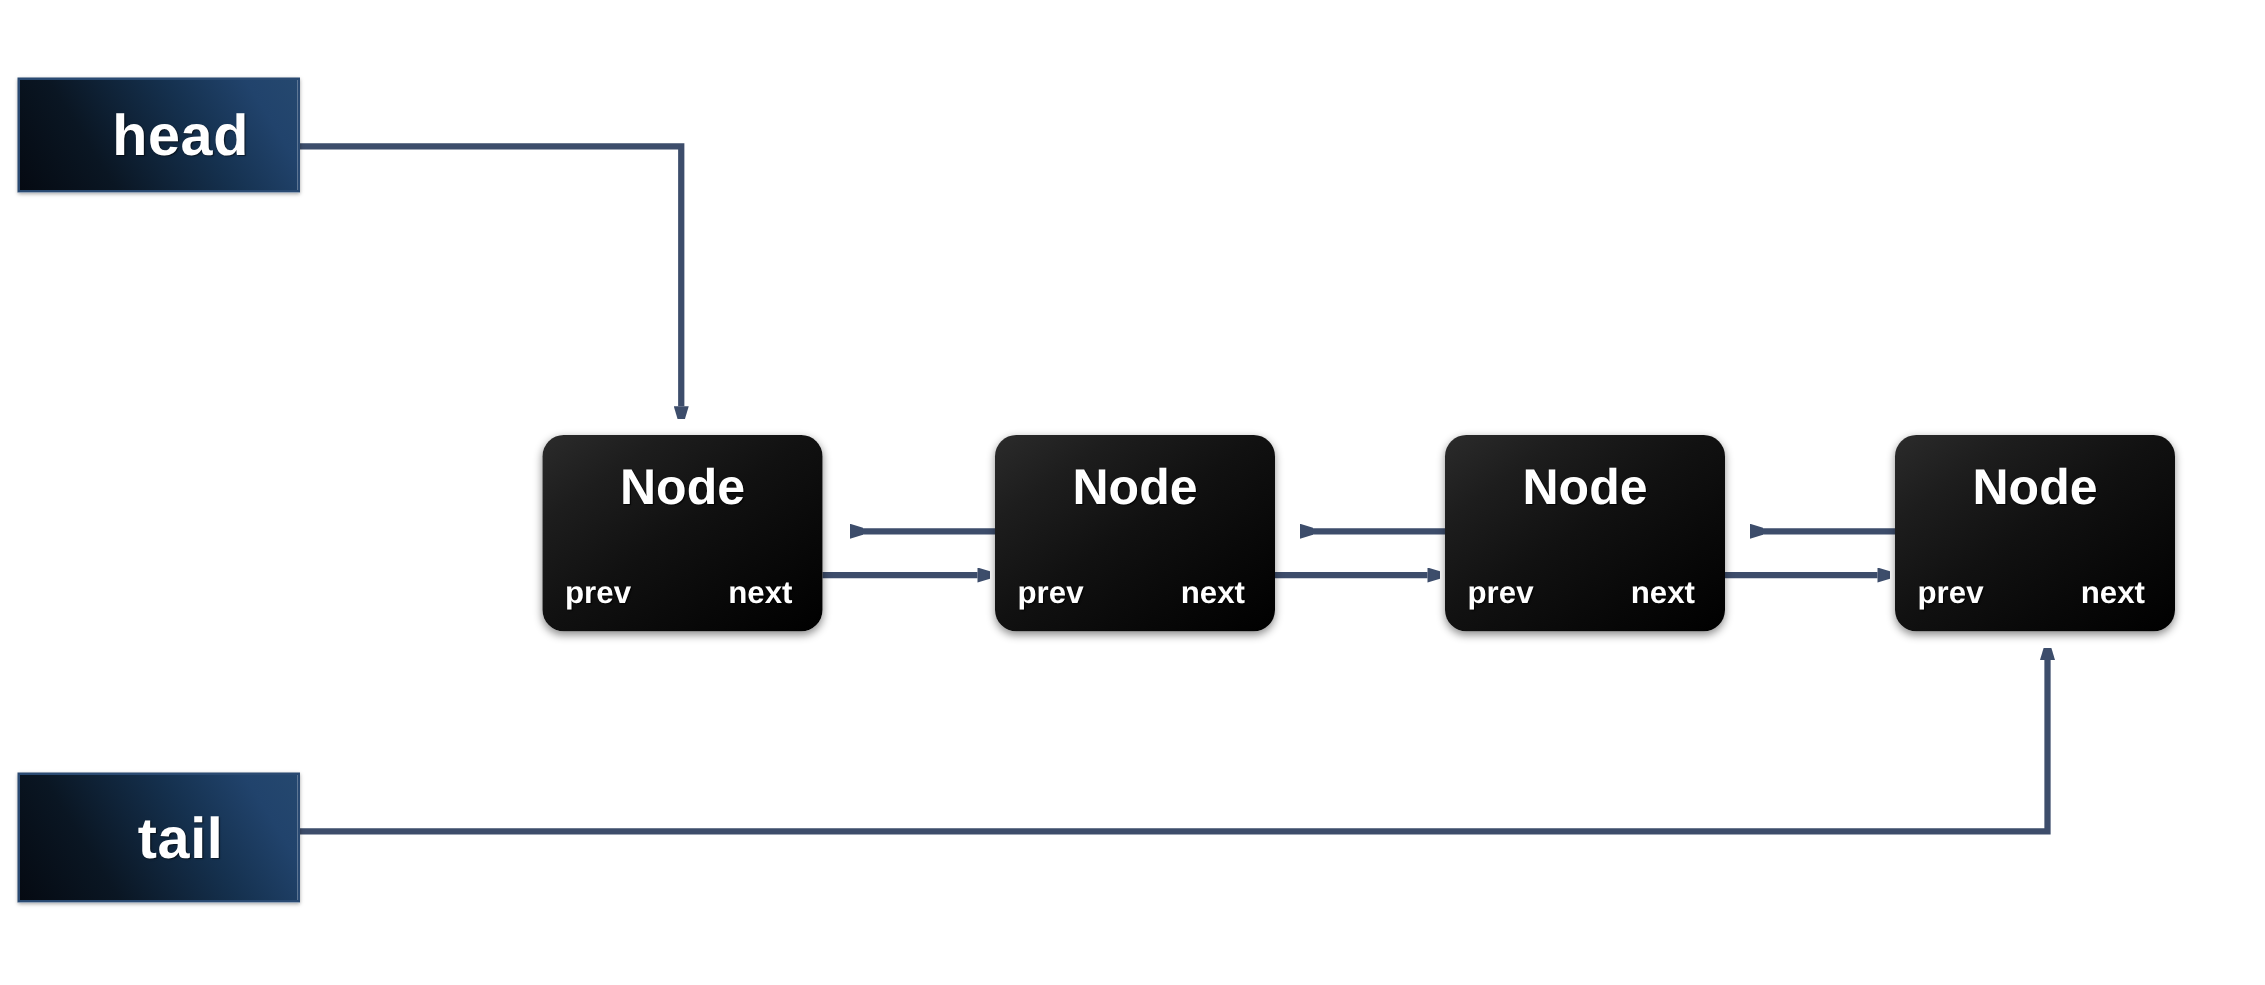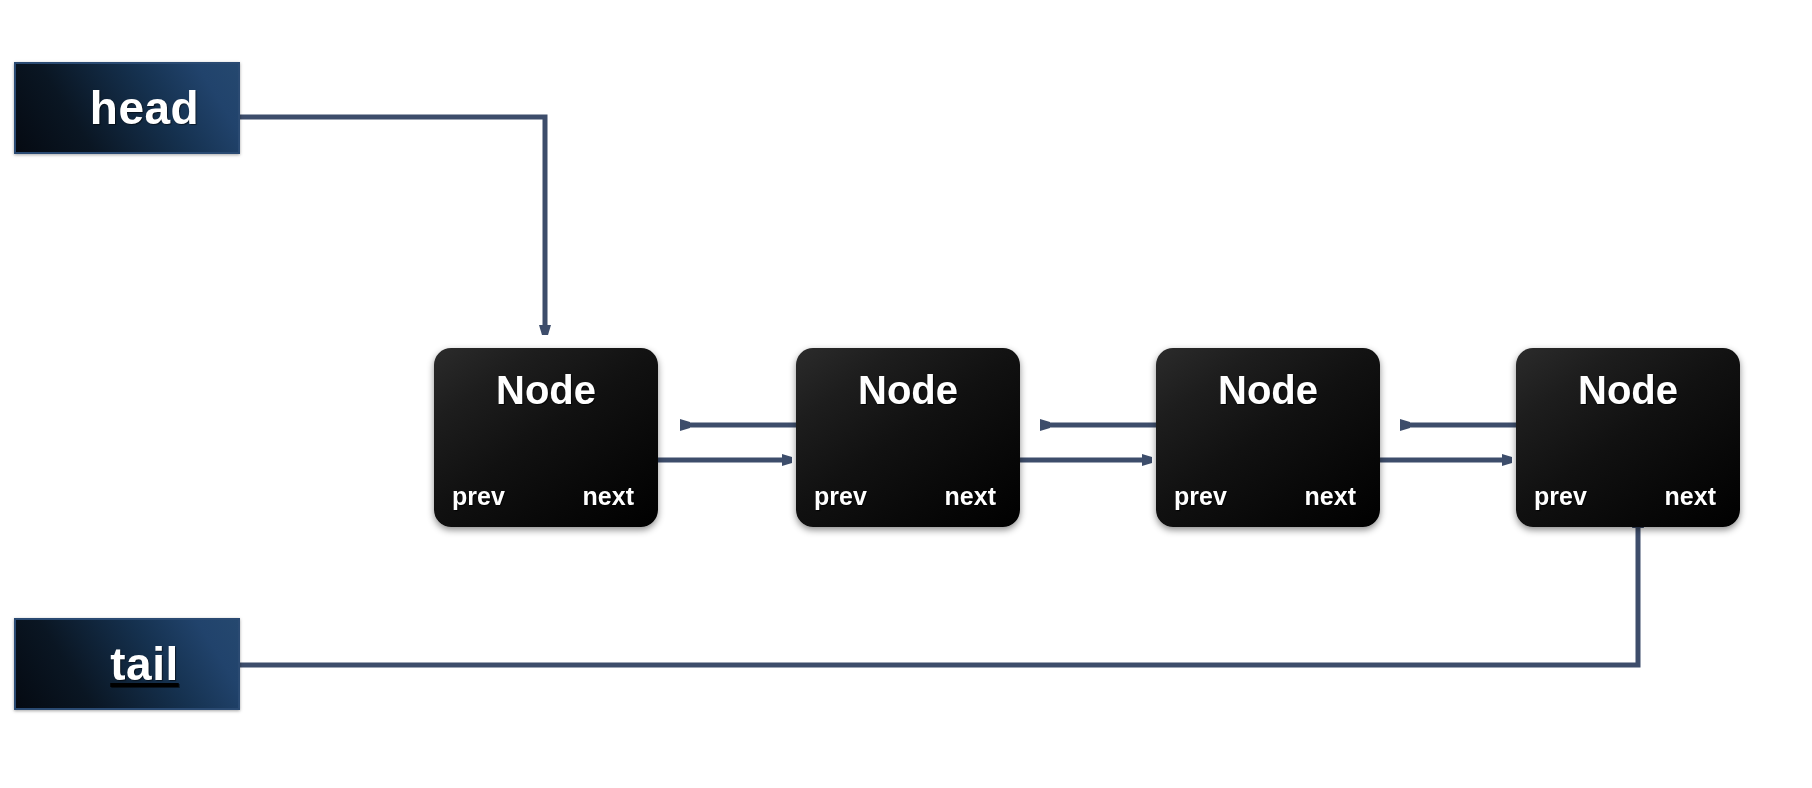--- a/index.html
+++ b/index.html
@@ -36,28 +36,28 @@
     font-weight: bold;
     font-size: 46px;
     line-height: 1;
     letter-spacing: 0.5px;
     text-shadow: 1px 1px 1px rgba(0,0,0,0.55);
     user-select: none;
     margin-left: 35px;
   }
 
   #head-box { left: 14px; top: 62px;  width: 226px; height: 92px; }
-  #tail-box { left: 14px; top: 618px; width: 226px; height: 92px; text-decoration: underline; }
+  #tail-box { left: 14px; top: 618px; width: 226px; height: 104px; }
 
   
   .node-box {
     position: absolute;
     box-sizing: border-box;
     width: 224px;
-    height: 179px;
+    height: 157px;
     top: 348px;
     border-radius: 17px;
     background-image: linear-gradient(145deg, #2b2b2b 0%, #1d1d1d 22%, #111111 48%, #090909 72%, #000000 100%);
     box-shadow: 0 3px 7px rgba(0,0,0,0.45);
     overflow: hidden;
   }
   .node-title {
     position: absolute;
     top: 22px;
     left: 0;

